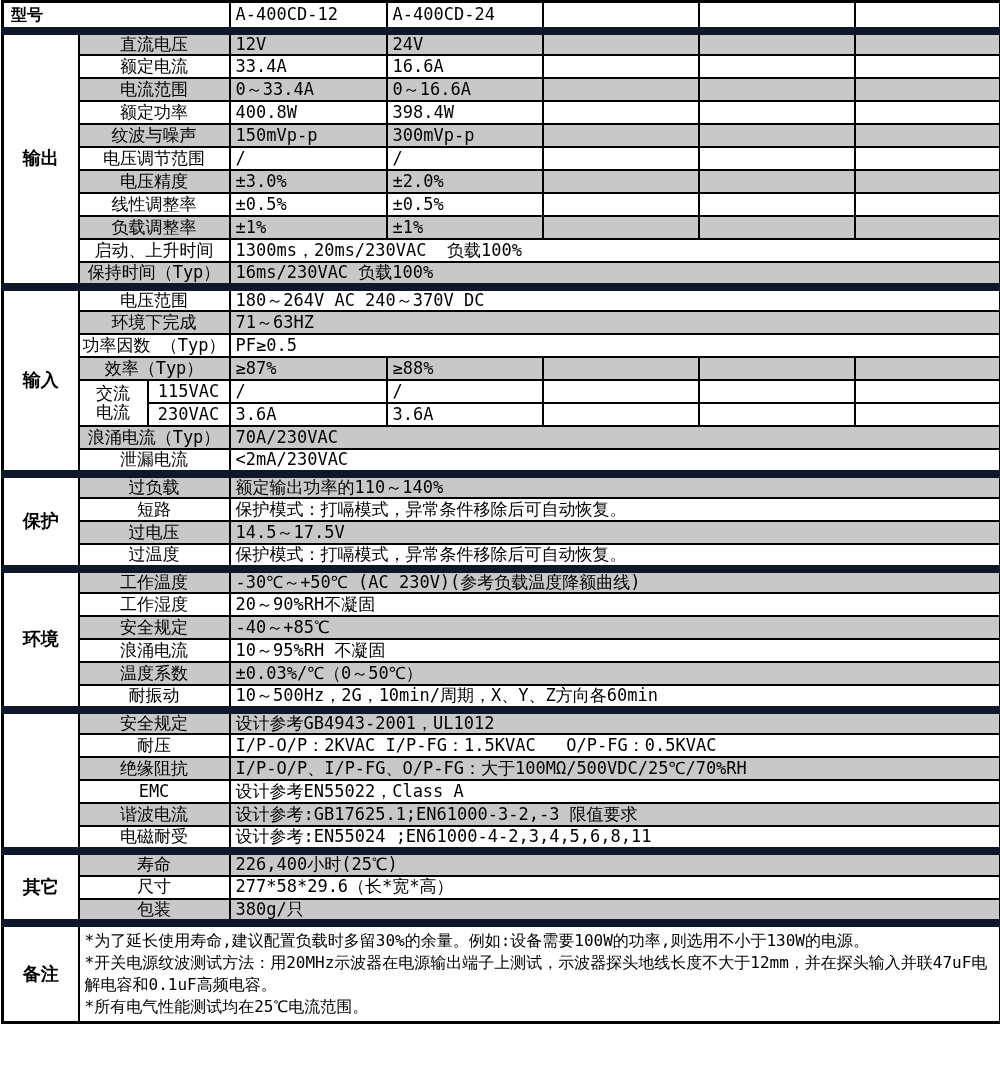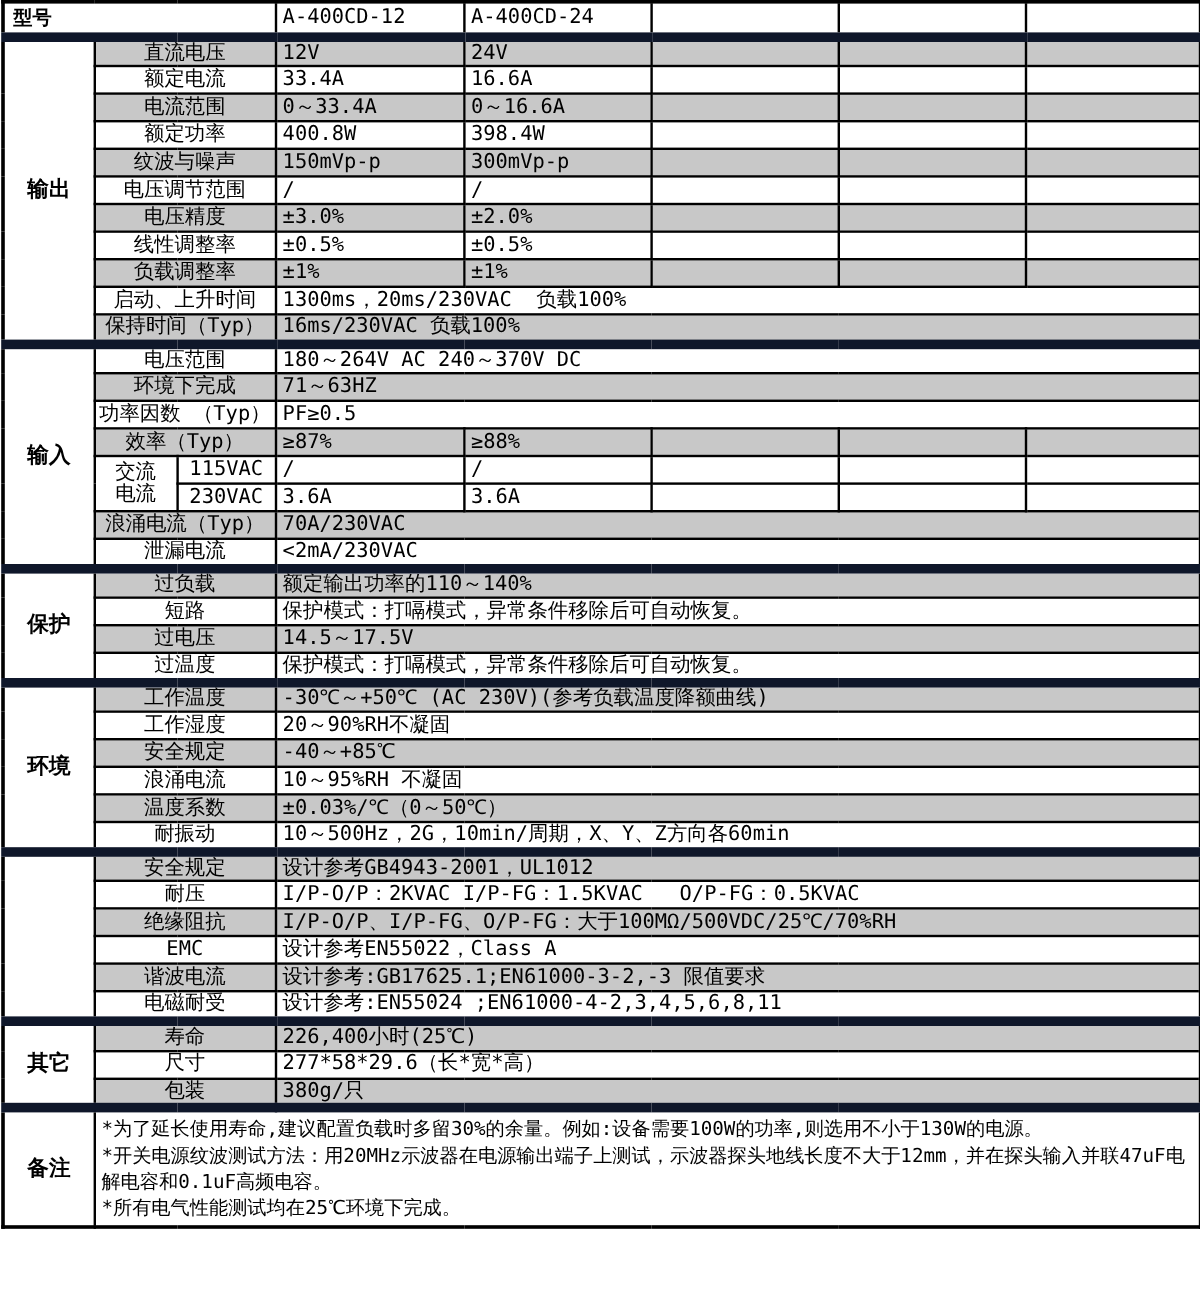--- a/index.html
+++ b/index.html
@@ -289,18 +289,18 @@
 <tr class="g">
   <td class="lbl" colspan="2">包装</td>
   <td class="val" colspan="5">380g/只</td>
 </tr>
 
 <tr class="ts notes-row">
   <td class="sec">备注</td>
   <td class="notes-cell" colspan="7">
     <div class="note-line">*为了延长使用寿命,建议配置负载时多留30%的余量。例如:设备需要100W的功率,则选用不小于130W的电源。</div>
     <div class="note-line">*开关电源纹波测试方法：用20MHz示波器在电源输出端子上测试，示波器探头地线长度不大于12mm，并在探头输入并联47uF电解电容和0.1uF高频电容。</div>
-    <div class="note-line">*所有电气性能测试均在25℃环境下完成。</div>
+    <div class="note-line">*所有电气性能测试均在25℃电流范围。</div>
   </td>
 </tr>
 
 </tbody>
 </table>
 
 </body></html>

